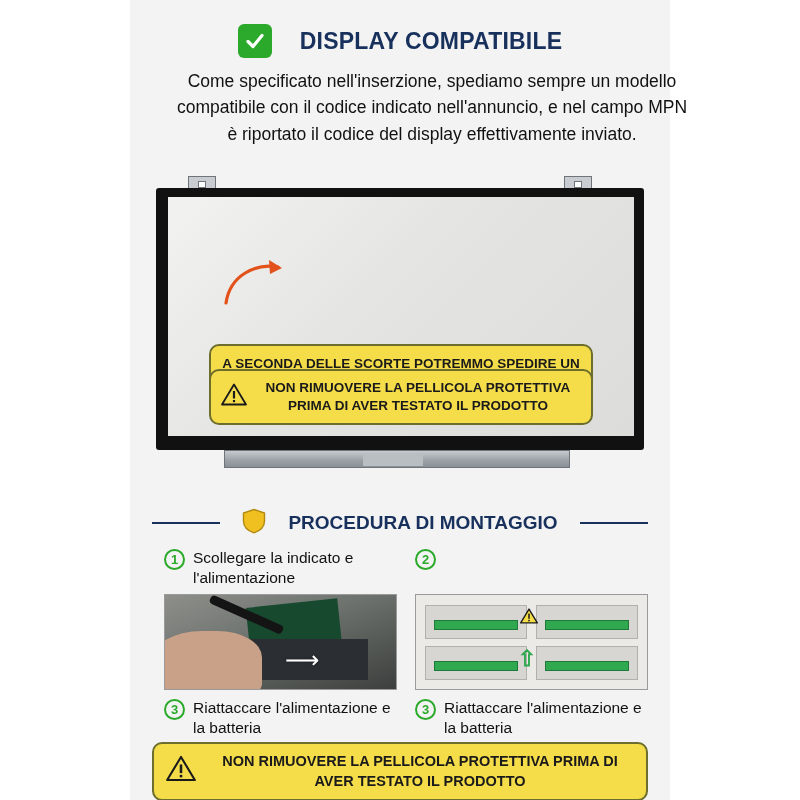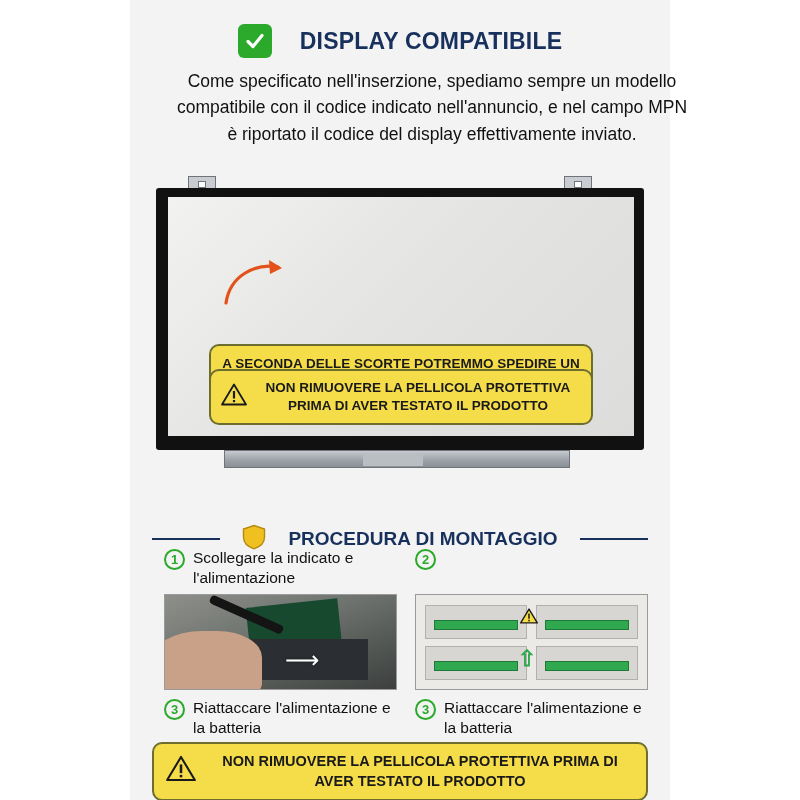--- a/index.html
+++ b/index.html
@@ -171,21 +171,21 @@
     top: 2px;
     width: 60px;
     height: 13px;
     background: #b9bec3;
   }
 
   
   .proc-head {
     position: absolute;
     left: 152px;
-    top: 524px;
+    top: 508px;
     width: 496px;
     display: flex;
     align-items: center;
     gap: 22px;
   }
   .proc-head .rule {
     flex: 1 1 auto;
     height: 2px;
     background: #17305c;
   }

